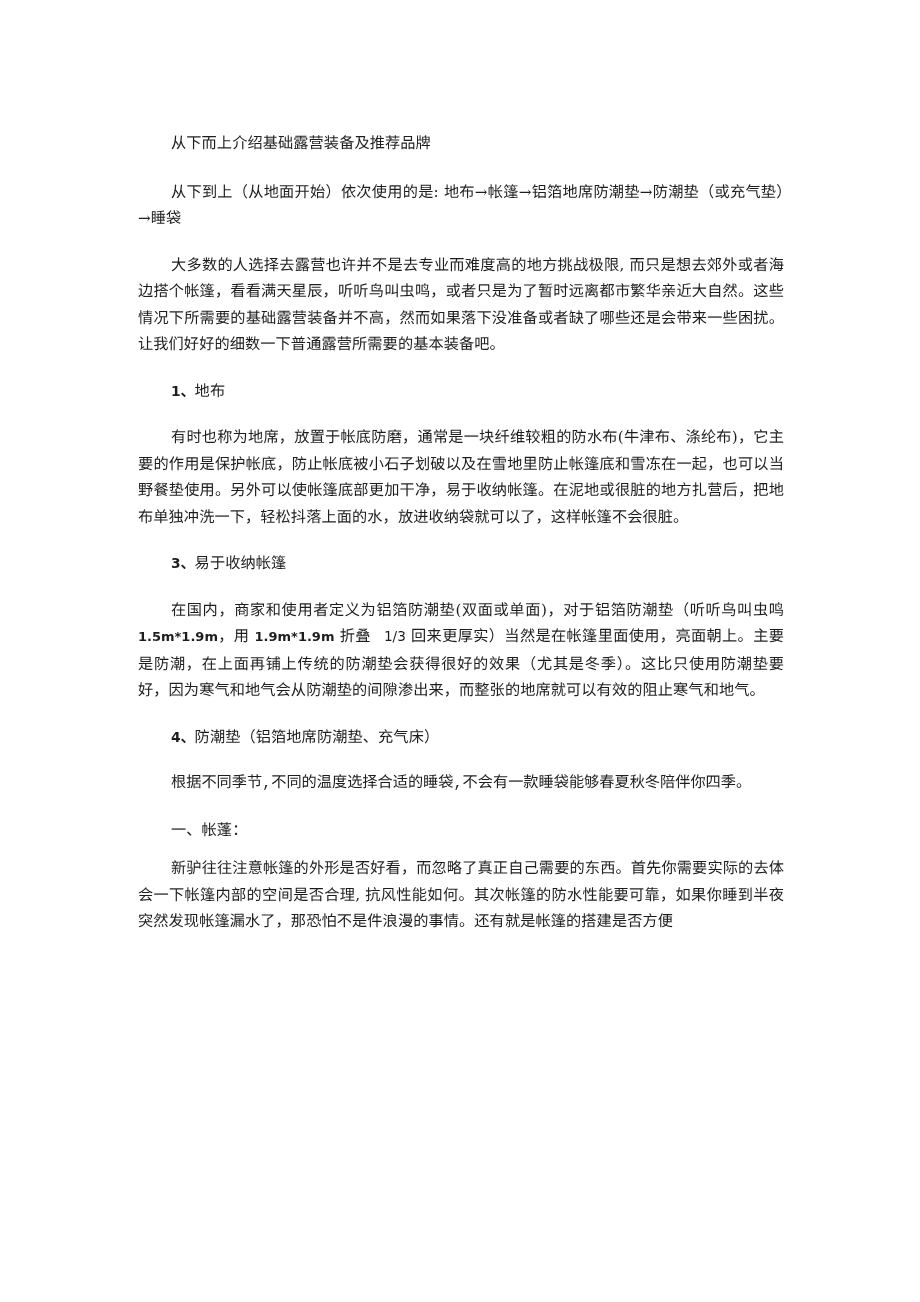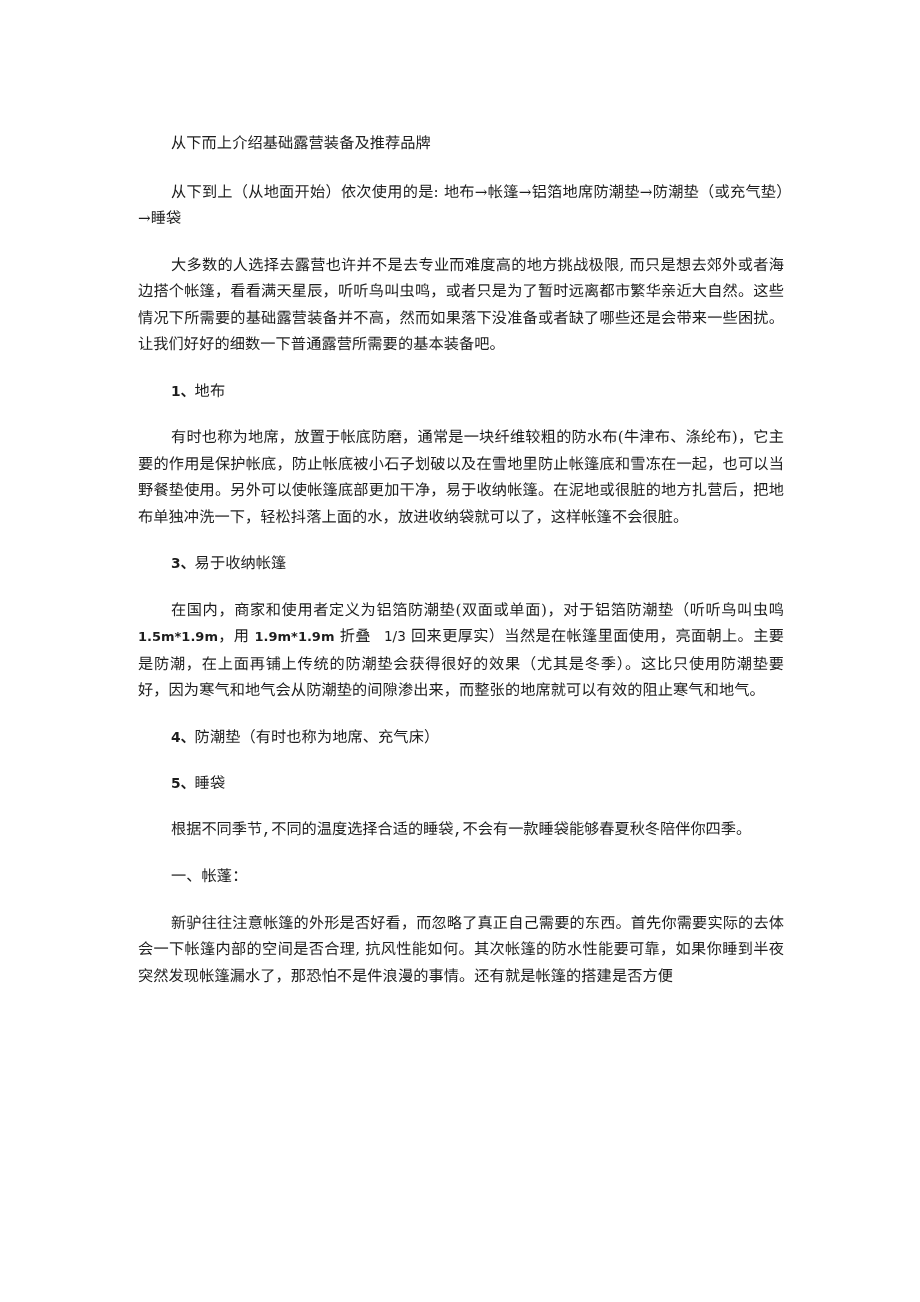--- a/index.html
+++ b/index.html
@@ -51,21 +51,21 @@
     text-indent: 33px;
     margin-bottom: 20px;
   }
   .heading {
     text-indent: 33px;
     margin-bottom: 20px;
     white-space: nowrap;
   }
   .sub-heading {
     text-indent: 33px;
-    margin-bottom: 20px;
+    margin-bottom: 12px;
     white-space: nowrap;
   }
   
   .measure {
     font-family: "DejaVu Sans", "Liberation Sans", sans-serif;
     font-size: 13px;
     font-weight: 600;
     letter-spacing: 0;
   }
   .measure-light {
@@ -103,24 +103,23 @@
 
     <p class="heading"><span class="num-label">1、</span><span>地布</span></p>
 
     <p class="para">有时也称为地席，放置于帐底防磨，通常是一块纤维较粗的防水布(牛津布、涤纶布)，它主要的作用是保护帐底，防止帐底被小石子划破以及在雪地里防止帐篷底和雪冻在一起，也可以当野餐垫使用。另外可以使帐篷底部更加干净，易于收纳帐篷。在泥地或很脏的地方扎营后，把地布单独冲洗一下，轻松抖落上面的水，放进收纳袋就可以了，这样帐篷不会很脏。</p>
 
 
     <p class="heading"><span class="num-label">3、</span><span>易于收纳帐篷</span></p>
 
     <p class="para"><span>在国内，商家和使用者定义为铝箔防潮垫(双面或单面)，对于铝箔防潮垫（听听鸟叫虫鸣 </span><span class="measure">1.5m*1.9m</span><span>，用 </span><span class="measure">1.9m*1.9m</span><span> 折叠 </span><span class="measure-light">1/3</span><span> 回来更厚实）当然是在帐篷里面使用，亮面朝上。主要是防潮，在上面再铺上传统的防潮垫会获得很好的效果（尤其是冬季）。这比只使用防潮垫要好，因为寒气和地气会从防潮垫的间隙渗出来，而整张的地席就可以有效的阻止寒气和地气。</span></p>
 
-    <p class="heading"><span class="num-label">4、</span><span>防潮垫（有时也称为地席、充气床）</span></p>
+    <p class="heading"><span class="num-label">4、</span><span>防潮垫（铝箔地席防潮垫、充气床）</span></p>
 
 
-    <p class="heading"><span class="num-label">5、</span><span>睡袋</span></p>
 
     <p class="para tight">根据不同季节,不同的温度选择合适的睡袋,不会有一款睡袋能够春夏秋冬陪伴你四季。</p>
 
     <p class="sub-heading"><span>一、</span><span>帐蓬：</span></p>
 
     <p class="para">新驴往往注意帐篷的外形是否好看，而忽略了真正自己需要的东西。首先你需要实际的去体会一下帐篷内部的空间是否合理, 抗风性能如何。其次帐篷的防水性能要可靠，如果你睡到半夜突然发现帐篷漏水了，那恐怕不是件浪漫的事情。还有就是帐篷的搭建是否方便</p>
 
   </div>
 </div>
 

